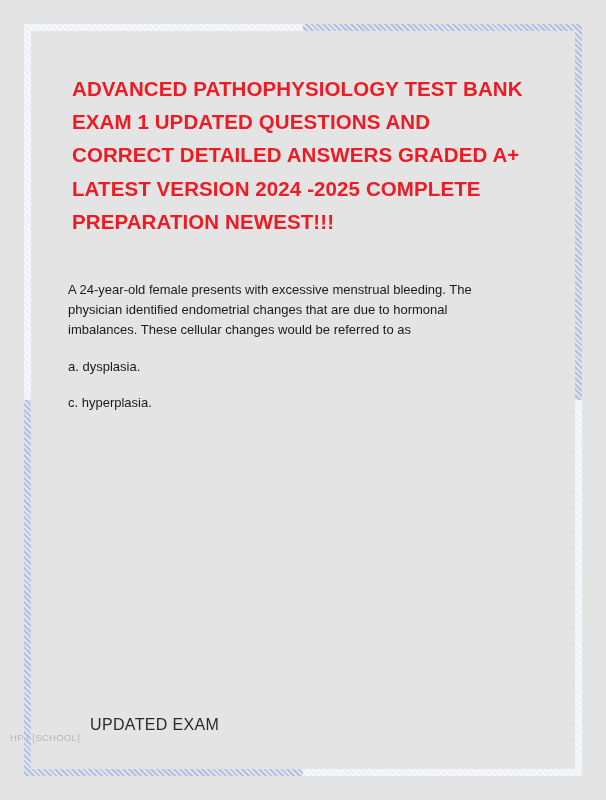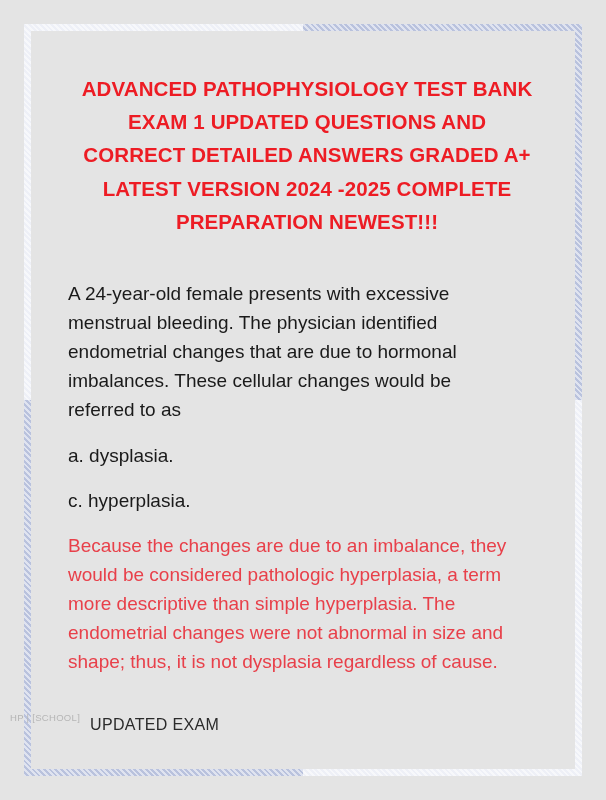--- a/index.html
+++ b/index.html
@@ -55,40 +55,40 @@
     top: 24px;
     width: 558px;
     height: 752px;
     box-sizing: border-box;
     padding: 30px 34px 0 42px;
   }
 
   
   #doc-title {
     margin: 18px 0 0 0;
-    text-align: center;
+    text-align: left;
     color: #ed1c24;
     font-weight: bold;
     font-size: 20.5px;
     line-height: 1.62;
     letter-spacing: 0.1px;
     padding: 0 6px;
   }
   #doc-title .title-line {
     display: block;
     white-space: nowrap;
   }
 
   
   #body-block {
     margin-top: 42px;
     padding-left: 2px;
   }
   .para {
-    font-size: 19px;
+    font-size: 13px;
     line-height: 1.52;
     color: #1a1a1a;
     margin: 0 0 14px 0;
     max-width: 452px;
   }
   .para.stem {
     margin-bottom: 18px;
   }
   .para.option {
     margin-bottom: 16px;
@@ -108,21 +108,21 @@
     left: 66px;
     top: 692px;
     font-size: 16px;
     font-weight: normal;
     letter-spacing: 0.35px;
     color: #2b2b2b;
   }
   #page-credit {
     position: absolute;
     left: -14px;
-    top: 688px;
+    top: 708px;
     font-size: 9.5px;
     letter-spacing: 0.3px;
     color: #b6b6b6;
     white-space: nowrap;
   }
 </style>
 </head>
 <body>
 
 <div id="page-frame"></div>
@@ -137,20 +137,19 @@
     <span class="title-line">PREPARATION NEWEST!!!</span>
   </div>
 
   <div id="body-block">
 
     <p class="para stem">A 24-year-old female presents with excessive menstrual bleeding. The physician identified endometrial changes that are due to hormonal imbalances. These cellular changes would be referred to as</p>
 
     <p class="para option">a. dysplasia.</p>
     <p class="para option">c. hyperplasia.</p>
 
-    <p class="para explanation">Because the changes are due to an imbalance, they would be considered pathologic hyperplasia, a term more descriptive than simple hyperplasia. The endometrial changes were not abnormal in size and shape; thus, it is not dysplasia regardless of cause.</p>
 
   </div>
 
   <div id="footer-note">UPDATED EXAM</div>
   <div id="page-credit">HP | [SCHOOL]</div>
 
 </div>
 
 </body></html>

